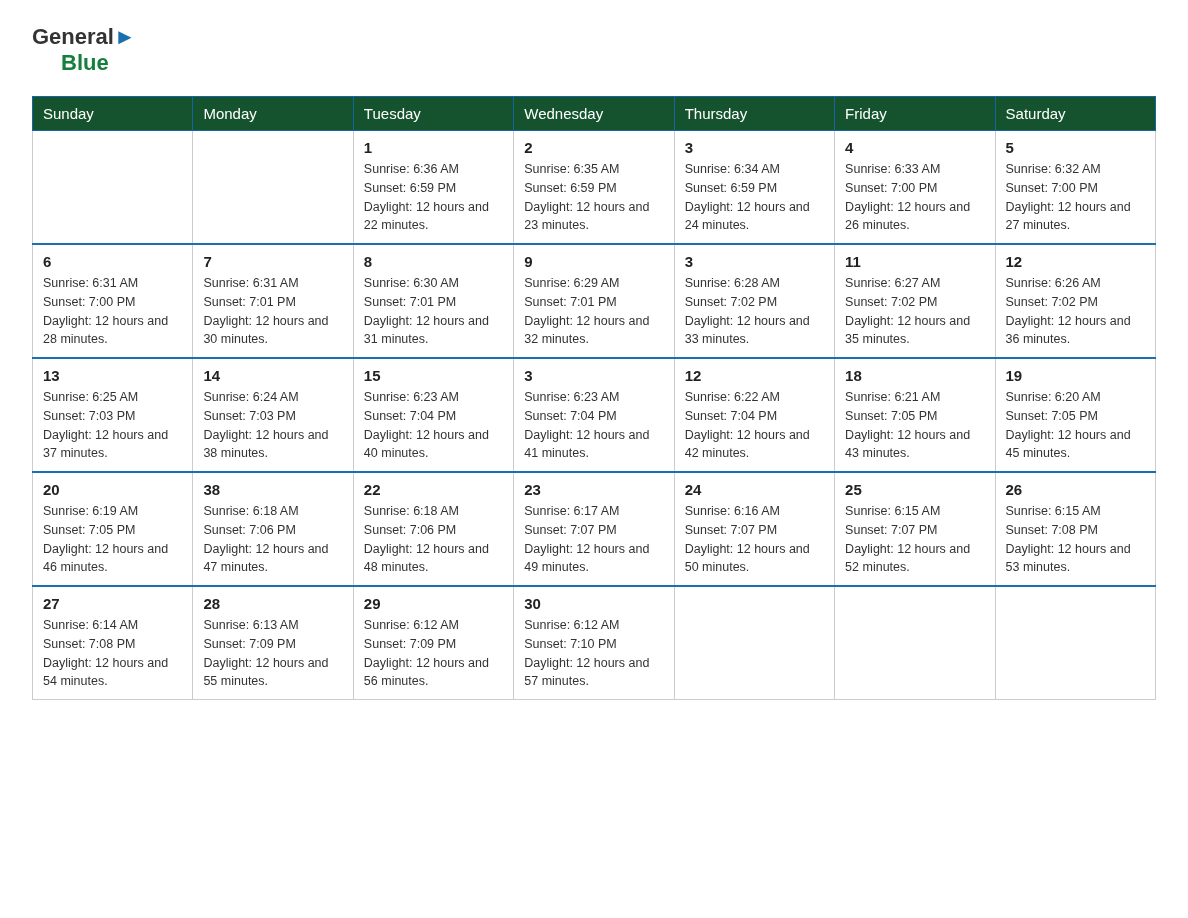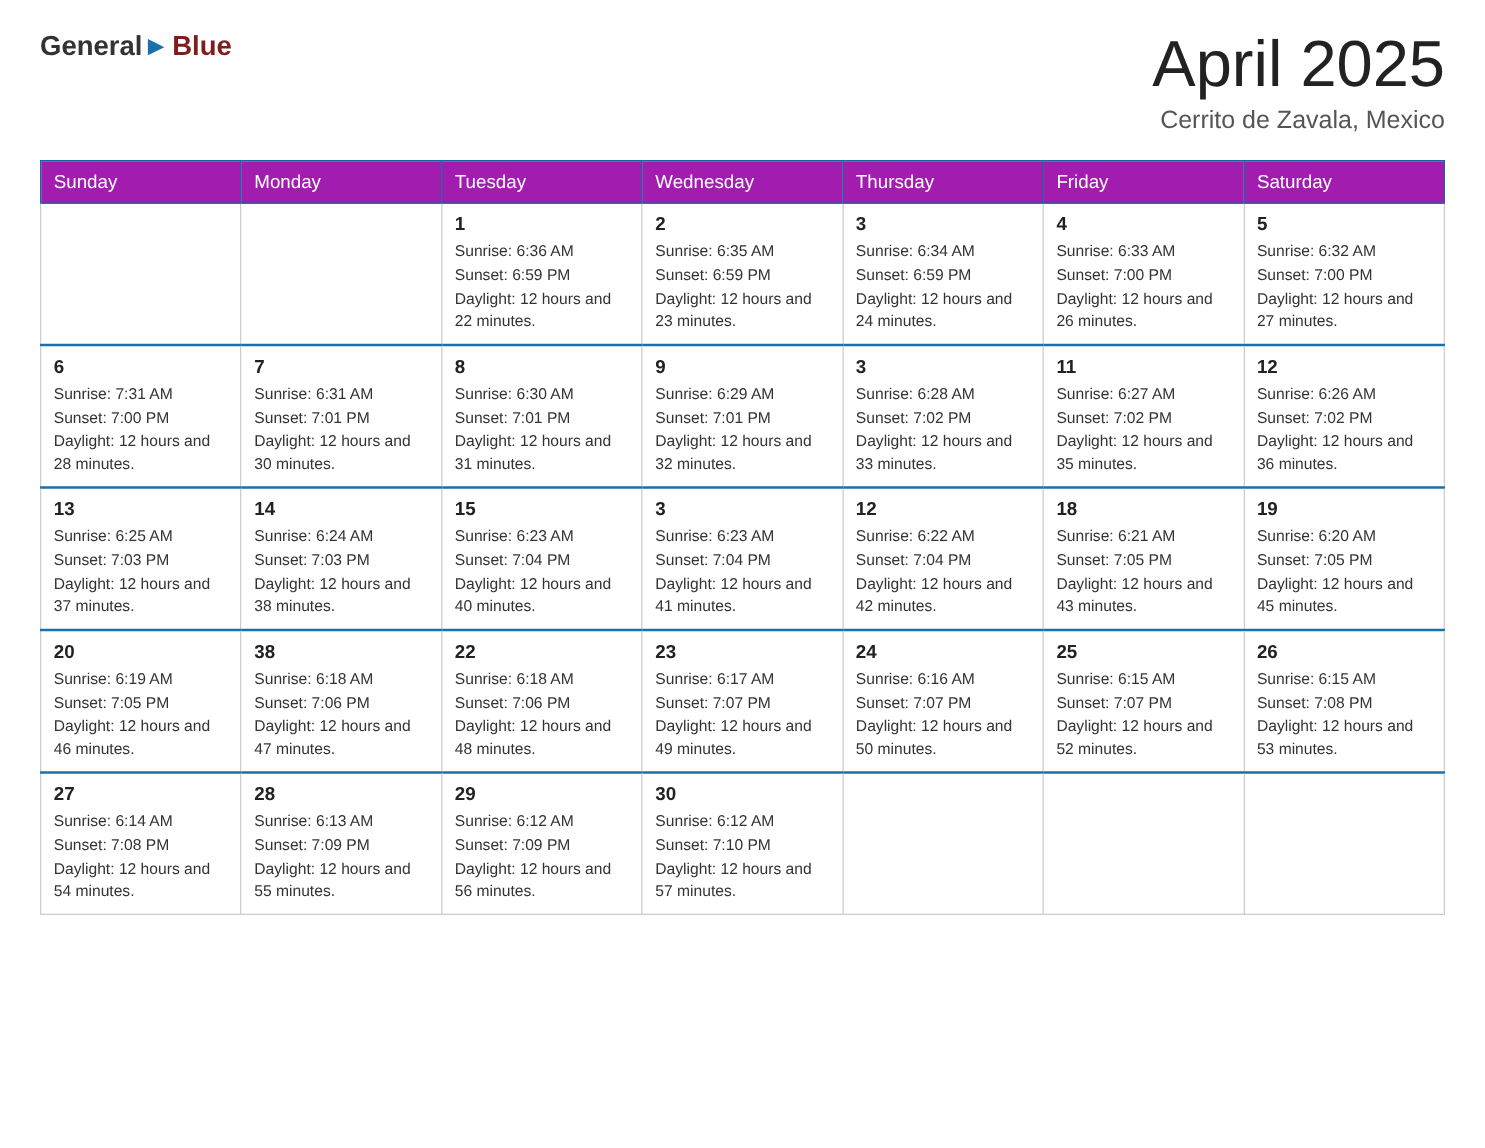--- a/index.html
+++ b/index.html
@@ -11,41 +11,41 @@
       min-height: 918px;
     }
     .header {
       display: flex;
       justify-content: space-between;
       align-items: flex-start;
       margin-bottom: 20px;
     }
     .logo {
       display: flex;
-      flex-direction: row;
+      flex-direction: column;
       align-items: center;
     }
     .logo-top {
       display: flex;
       align-items: center;
     }
     .logo-general {
       font-size: 22px;
       font-weight: bold;
       color: #333;
     }
     .logo-blue-part {
       font-size: 22px;
       font-weight: bold;
       color: #1a6fad;
     }
     .logo-blue-text {
       font-size: 22px;
       font-weight: bold;
-      color: #7f1d1d;
+      color: #15803d;
       margin-left: 2px;
     }
     .title-section {
       text-align: right;
     }
     .calendar-title {
       font-size: 52px;
       font-weight: normal;
       color: #222;
       line-height: 1.1;
@@ -54,21 +54,21 @@
       font-size: 20px;
       color: #555;
       margin-top: 4px;
     }
     .calendar-table {
       width: 100%;
       border-collapse: collapse;
       border: 1px solid #aaa;
     }
     .calendar-table th {
-      background-color: #a21caf;
+      background-color: #14532d;
       color: #fff;
       font-size: 15px;
       font-weight: normal;
       padding: 8px 10px;
       text-align: left;
       border: 1px solid #1565a0;
     }
     .calendar-table td {
       vertical-align: top;
       padding: 8px 10px;
@@ -97,24 +97,20 @@
 </head>
 <body>
 
 <div class="header">
   <div class="logo">
     <div class="logo-top">
       <span class="logo-general">General</span>
       <span class="logo-blue-part">►</span>
     </div>
     <span class="logo-blue-text">Blue</span>
-  </div>
-  <div class="title-section">
-    <div class="calendar-title">April 2025</div>
-    <div class="calendar-subtitle">Cerrito de Zavala, Mexico</div>
   </div>
 </div>
 
 <table class="calendar-table">
   <thead>
     <tr>
     <th>Sunday</th>
         <th>Monday</th>
         <th>Tuesday</th>
         <th>Wednesday</th>
@@ -159,21 +155,21 @@
           <span class="day-number">5</span>
           <div class="day-info">Sunrise: 6:32 AM
 Sunset: 7:00 PM
 Daylight: 12 hours
 and 27 minutes.</div>
         </td>
       </tr>
       <tr class="row-divider">
         <td>
           <span class="day-number">6</span>
-          <div class="day-info">Sunrise: 7:31 AM
+          <div class="day-info">Sunrise: 6:31 AM
 Sunset: 7:00 PM
 Daylight: 12 hours
 and 28 minutes.</div>
         </td>
         <td>
           <span class="day-number">7</span>
           <div class="day-info">Sunrise: 6:31 AM
 Sunset: 7:01 PM
 Daylight: 12 hours
 and 30 minutes.</div>

